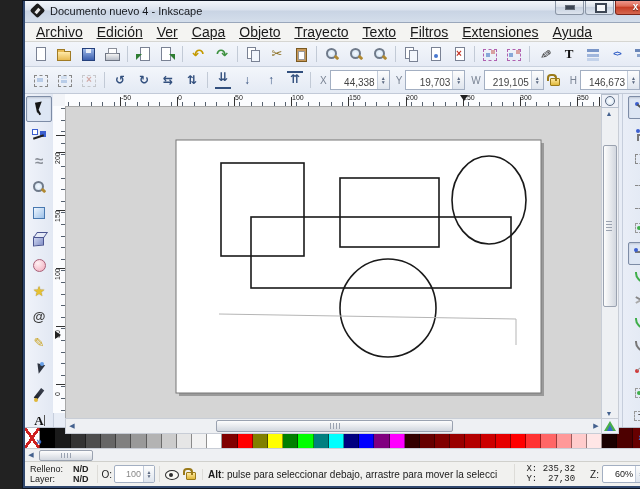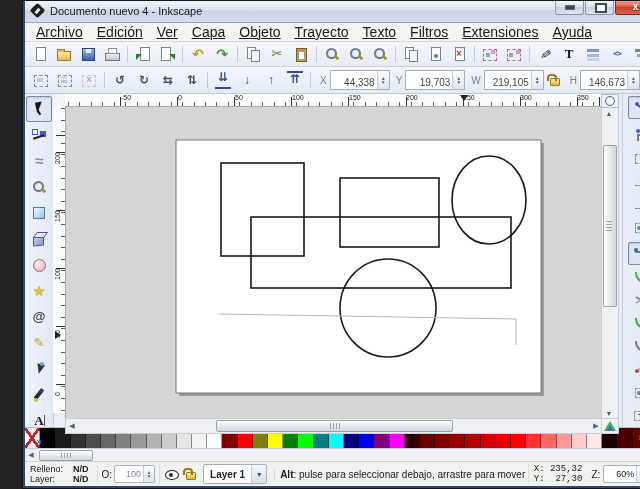--- a/index.html
+++ b/index.html
@@ -194,21 +194,21 @@
   .opfield{display:inline-flex;align-items:center;height:16px;border:1px solid #a3afc2;background:#fff;border-radius:2px;}
   .opfield .v{width:24px;text-align:right;color:#888;padding:0 2px;font-size:9px;}
   .opfield .spin{height:16px;width:10px;}
   .ic-eye{width:16px;height:14px;position:relative;display:inline-block;}
   .ic-eye::before{content:"";position:absolute;left:1px;top:3px;width:12px;height:8px;border:1px solid #2c2c2c;border-radius:50%;background:#f8f8f4;}
   .ic-eye::after{content:"";position:absolute;left:5px;top:6px;width:4px;height:4px;border-radius:50%;background:#2c2c2c;}
   .layerbox{display:inline-flex;align-items:center;height:18px;border:1px solid #a3afc2;background:#fff;border-radius:2px;margin:0 3px;}
   .layerbox .v{padding:0 6px;font-size:10px;font-weight:bold;color:#222;white-space:nowrap;}
   .layerbox .dd{width:14px;height:18px;border-left:1px solid #c3ccda;font-size:7px;color:#44536e;display:flex;align-items:center;justify-content:center;background:linear-gradient(#f4f7fb,#d8e0ec);}
   .msg{flex:1 1 auto;border-left:1px solid #dddcd8;padding:0 5px;font-size:10px;white-space:nowrap;overflow:hidden;color:#1a1a1a;}
-  .coords{border-left:1px solid #dddcd8;padding:0 5px;line-height:10px;font-family:"Liberation Mono","DejaVu Sans Mono",monospace;font-size:9px;white-space:pre;}
+  .coords{border-left:1px solid #dddcd8;padding:0 11px;line-height:10px;font-family:"Liberation Mono","DejaVu Sans Mono",monospace;font-size:9px;white-space:pre;}
   .zoomblock{display:flex;align-items:center;gap:3px;padding:0 4px;}
   .grip{width:8px;height:20px;align-self:flex-end;background:
      radial-gradient(circle at 2px 18px,#aaa 1px,transparent 1.5px),
      radial-gradient(circle at 6px 18px,#aaa 1px,transparent 1.5px),
      radial-gradient(circle at 6px 14px,#aaa 1px,transparent 1.5px);}
 </style>
 </head>
 <body>
 
 <div id="frame">
@@ -600,24 +600,20 @@
     <span class="opblock">
       <span style="font-size:10px">O:</span>
       <span class="opfield">
             <span class="v">100</span>
             <span class="spin">▲<br>▼</span>
           </span>
     </span>
     <span class="opblock">
       <span class="ic-eye"></span>
       <span class="ic ic-lockopen"></span>
-      <span class="layerbox">
-        <span class="v">Layer 1</span>
-        <span class="dd">▼</span>
-      </span>
     </span>
     <span class="msg"><b>Alt</b><span>: pulse para seleccionar debajo, arrastre para mover la selecci</span></span>
     <span class="coords"><span>X:</span> <span>235,32</span>
 <span>Y:</span>  <span>27,30</span></span>
     <span class="zoomblock">
       <span style="font-size:10px">Z:</span>
       <span class="opfield">
             <span class="v" style="color:#222;width:28px">60%</span>
             <span class="spin">▲<br>▼</span>
           </span>

